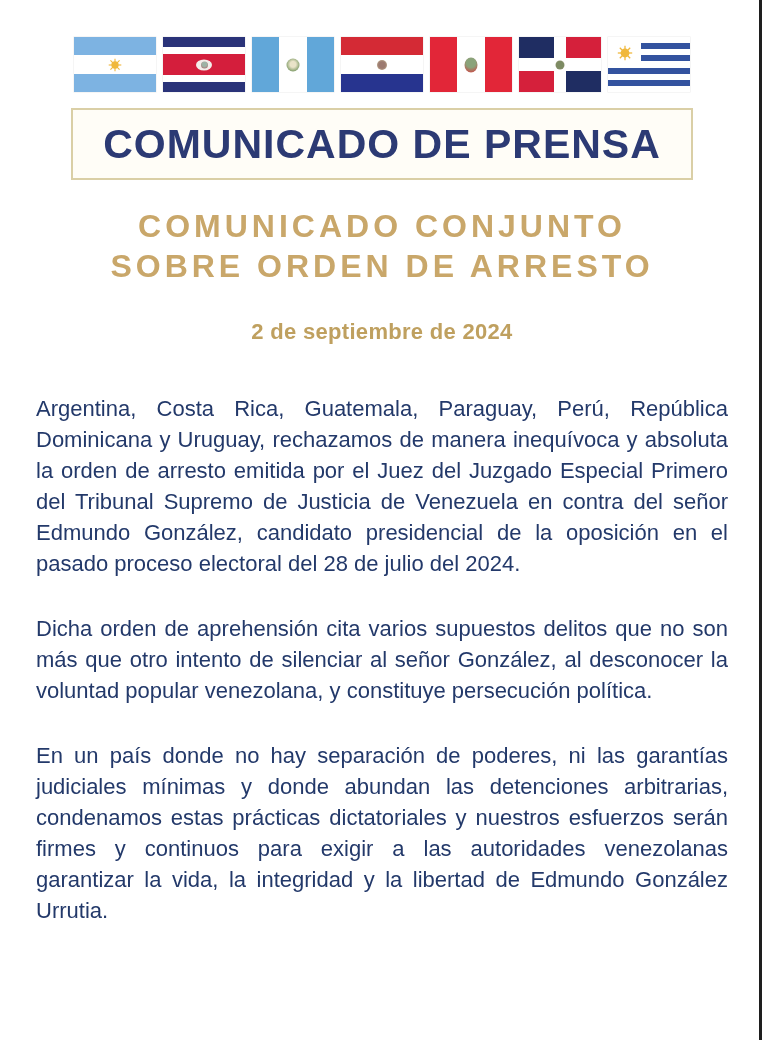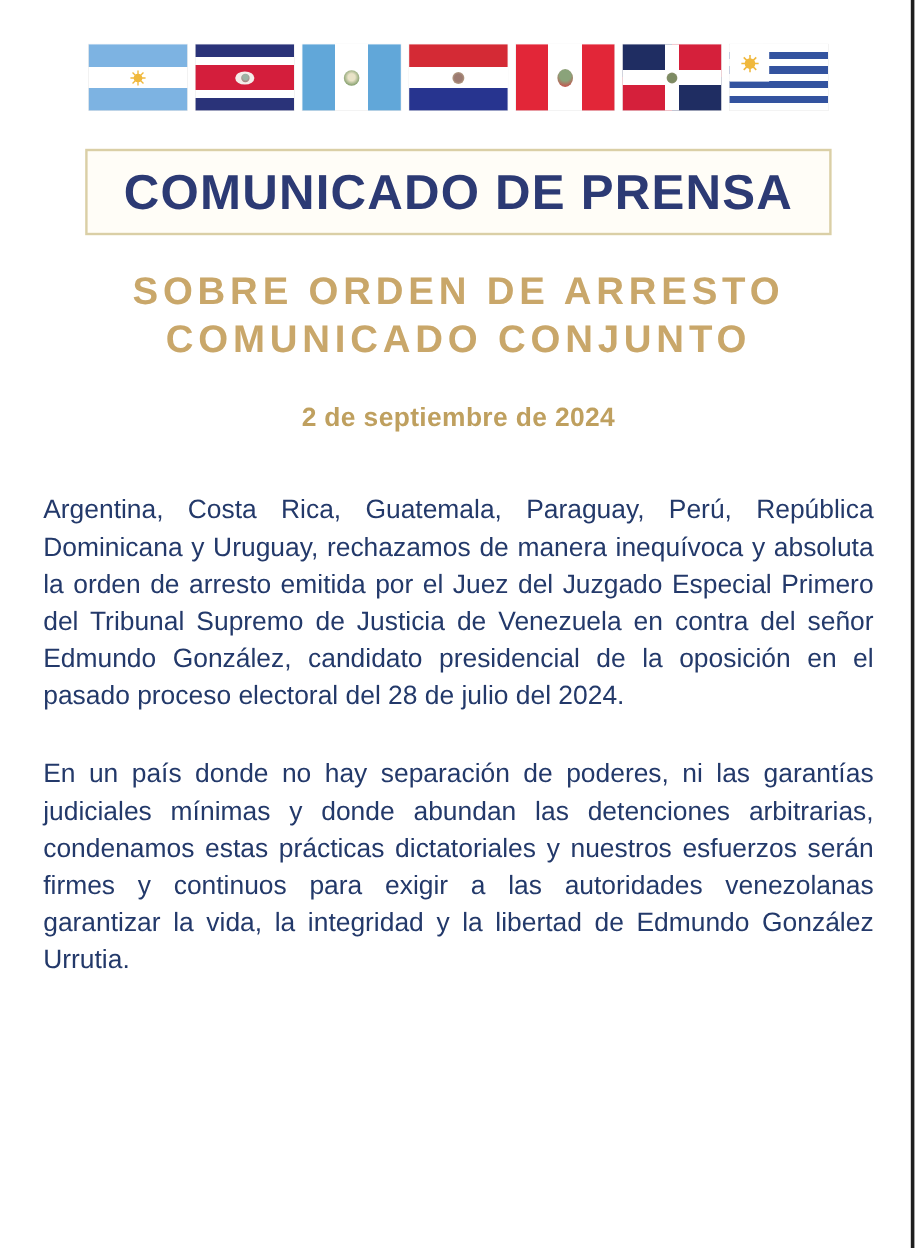--- a/index.html
+++ b/index.html
@@ -55,21 +55,21 @@
       #ffffff 0 11.1%, #33539f 11.1% 22.2%, #ffffff 22.2% 33.3%, #33539f 33.3% 44.4%,
       #ffffff 44.4% 55.6%, #33539f 55.6% 66.7%, #ffffff 66.7% 77.8%, #33539f 77.8% 88.9%,
       #ffffff 88.9% 100%); }
   .uy-canton { position: absolute; top: 0; left: 0; width: 33px; height: 31px; background: #ffffff;
                display: flex; align-items: center; justify-content: center; }
   .sun { display: block; }
 
   
   .press-box {
     width: 618px; height: 68px;
-    margin: 32px auto 0 auto;
+    margin: 16px auto 0 auto;
     border: 2px solid #dacfa6;
     background: #fffdf7;
     display: flex; align-items: center; justify-content: center;
   }
   .press-box-title {
     font-size: 41px; font-weight: bold; letter-spacing: 1px;
     color: #2c3a74;
   }
 
   
@@ -154,22 +154,23 @@
     </span>
   </div>
 
 </div>
 
 <div class="press-box">
   <span class="press-box-title">COMUNICADO DE PRENSA</span>
 </div>
 
 <div class="joint-heading">
+  <div>COMUNICADO CONJUNTO</div>
   <div>SOBRE ORDEN DE ARRESTO</div>
-  <div>COMUNICADO CONJUNTO</div>
 </div>
 
 <div class="date-line">2 de septiembre de 2024</div>
 
 <div class="body-text">
   <p>Argentina, Costa Rica, Guatemala, Paraguay, Perú, República Dominicana y Uruguay, rechazamos de manera inequívoca y absoluta la orden de arresto emitida por el Juez del Juzgado Especial Primero del Tribunal Supremo de Justicia de Venezuela en contra del señor Edmundo González, candidato presidencial de la oposición en el pasado proceso electoral del 28 de julio del 2024.</p>
+  <p>Dicha orden de aprehensión cita varios supuestos delitos que no son más que otro intento de silenciar al señor González, al desconocer la voluntad popular venezolana, y constituye persecución política.</p>
   <p>En un país donde no hay separación de poderes, ni las garantías judiciales mínimas y donde abundan las detenciones arbitrarias, condenamos estas prácticas dictatoriales y nuestros esfuerzos serán firmes y continuos para exigir a las autoridades venezolanas garantizar la vida, la integridad y la libertad de Edmundo González Urrutia.</p>
 </div>
 
 </body></html>

